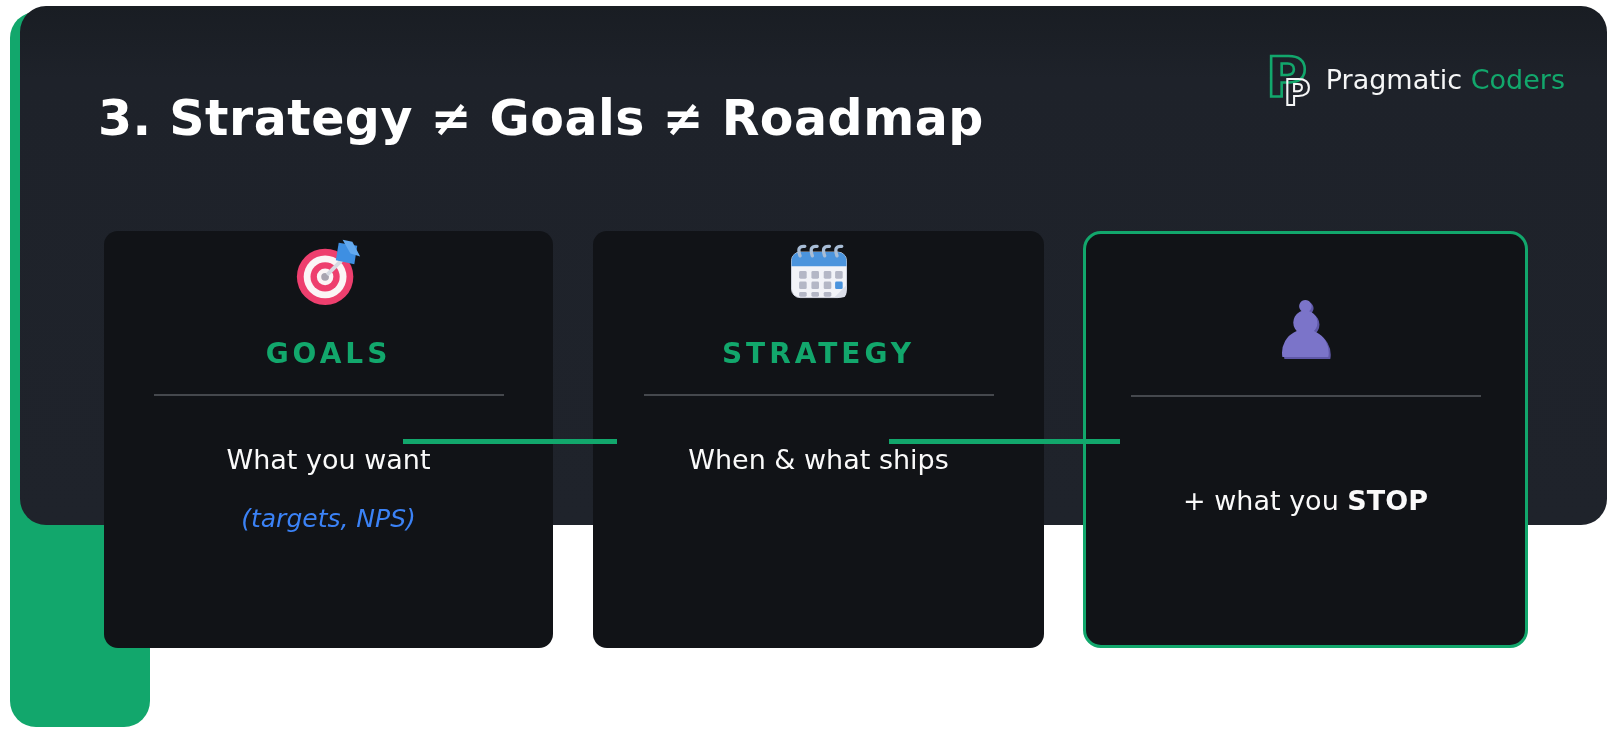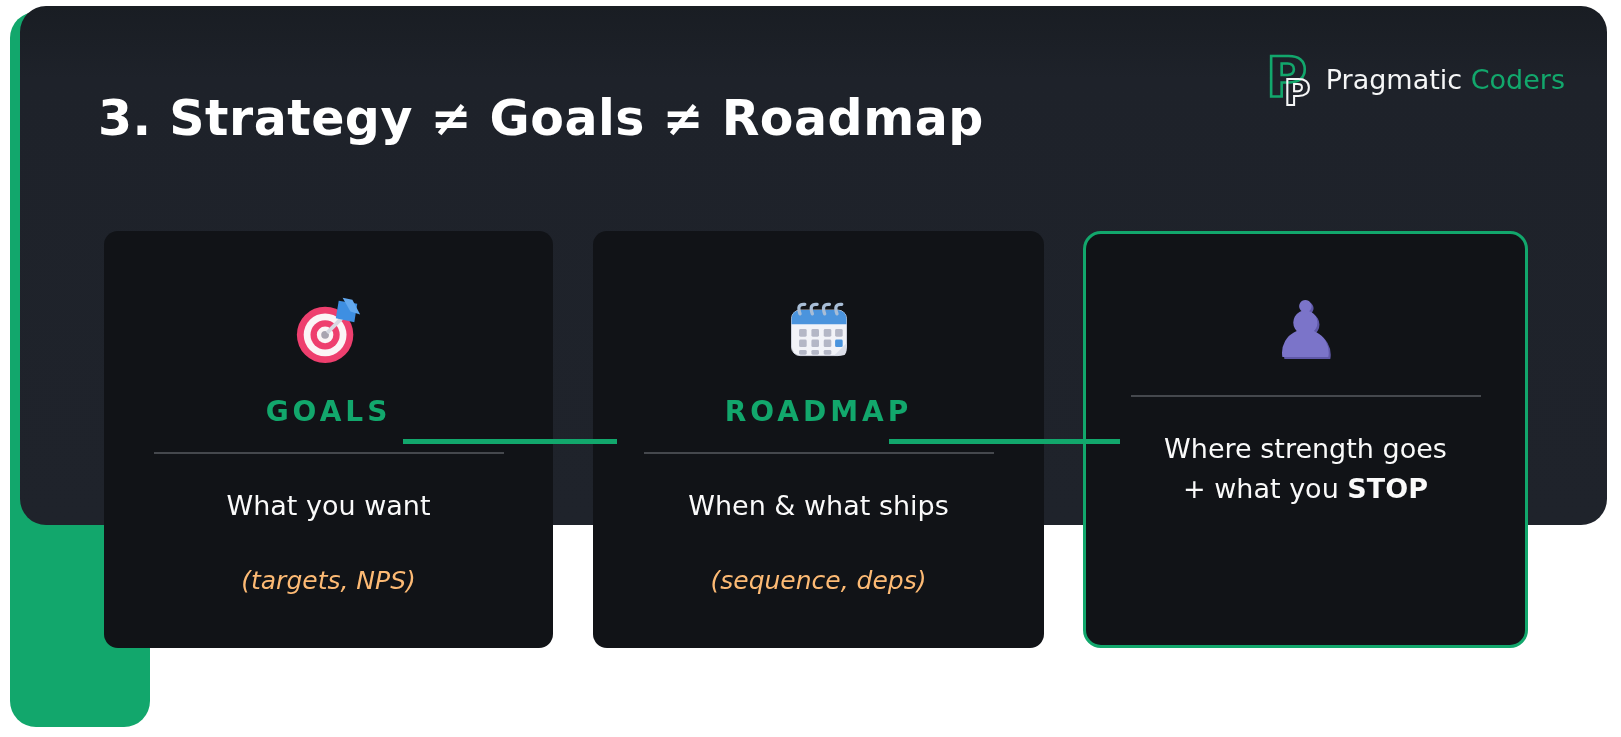--- a/index.html
+++ b/index.html
@@ -60,21 +60,20 @@
 
   .card {
     position: absolute;
     top: 225px;
     height: 417px;
     background: #111317;
     border-radius: 14px;
     display: flex;
     flex-direction: column;
     align-items: center;
-    padding-top: 58px;
   }
   .card.goals    { left: 84px;  width: 449px; }
   .card.roadmap  { left: 573px; width: 451px; }
   .card.strategy { left: 1063px; width: 445px; border: 3px solid #12a76c; border-radius: 18px; padding-top: 55px; }
 
   .icon-box {
     height: 82px;
     display: flex;
     align-items: center;
     justify-content: center;
@@ -96,33 +95,33 @@
 
   .card-divider {
     margin-top: 24px;
     width: 350px;
     height: 2px;
     background: #45484d;
     border: none;
   }
 
   .card-line1 {
-    margin-top: 32px;
+    margin-top: 44px;
     font-size: 27px;
     color: #fafafa;
     line-height: 40px;
-    text-align: center;
+    text-align: right;
   }
   .card-line1 b { font-weight: 800; }
 
   .card-line2 {
-    margin-top: 40px;
+    margin-top: 24px;
     font-size: 25px;
     font-style: italic;
-    color: #fdba74;
+    color: #3b82f6;
   }
 
   .connector {
     position: absolute;
     height: 5px;
     background: #12a76c;
     z-index: 5;
   }
   .connector.c1 { left: 383px; top: 433px; width: 214px; }
   .connector.c2 { left: 869px; top: 433px; width: 231px; }
@@ -188,33 +187,32 @@
               <rect x="30" y="48" width="8" height="8" rx="1.5"></rect>
               <rect x="43" y="48" width="8" height="8" rx="1.5"></rect>
             <rect x="17" y="59" width="8" height="5" rx="1.5"></rect>
               <rect x="30" y="59" width="8" height="5" rx="1.5"></rect>
               <rect x="43" y="59" width="8" height="5" rx="1.5"></rect>
           </g>
           <rect x="55" y="48" width="8" height="8" rx="1.5" fill="#4b94dd"></rect>
           <path d="M54 65 L67 52 L67 60 a5 5 0 0 1 -5 5 Z" fill="#dcdfe9"></path>
         </svg>
       </div>
-      <div class="card-title">ROADMAP</div>
+      <div class="card-title">STRATEGY</div>
       <div class="card-divider"></div>
       <div class="card-line1">When &amp; what ships</div>
-      <div class="card-line2">(sequence, deps)</div>
     </div>
 
     <div class="card strategy">
       <div class="icon-box">
         <span class="pawn-glyph">♟</span>
       </div>
       <div class="card-divider"></div>
       <div class="card-line1">
-        <span>Where strength goes</span><br>
+        <br>
         <span>+ what you </span><b>STOP</b>
       </div>
     </div>
 
     <div class="connector c1"></div>
     <div class="connector c2"></div>
 
   </div>
 </div>
 

